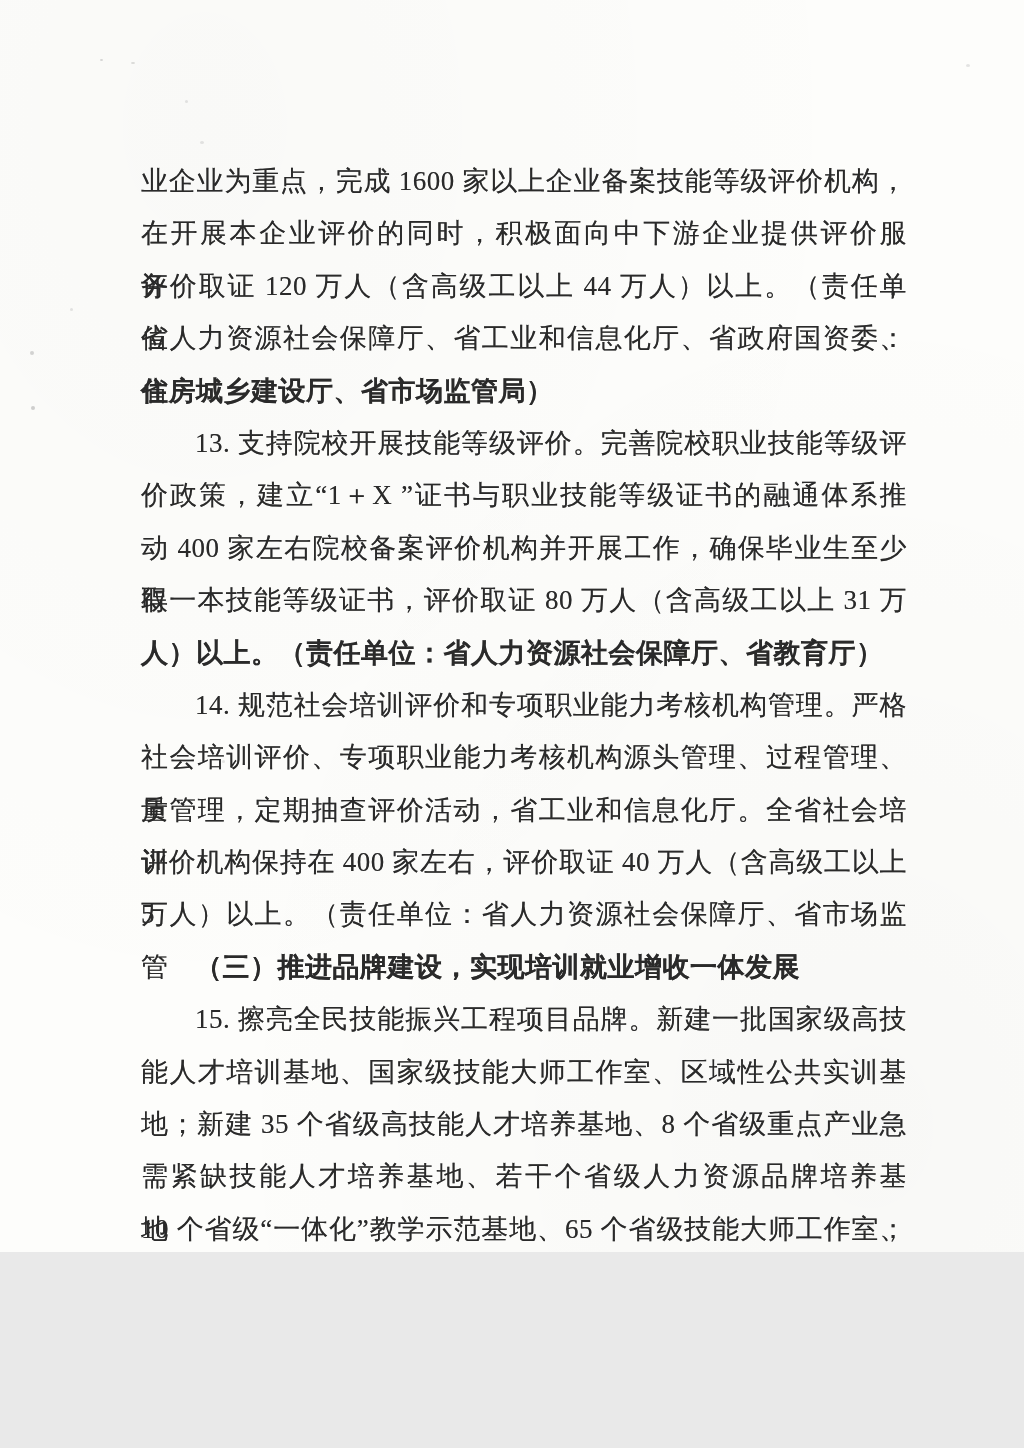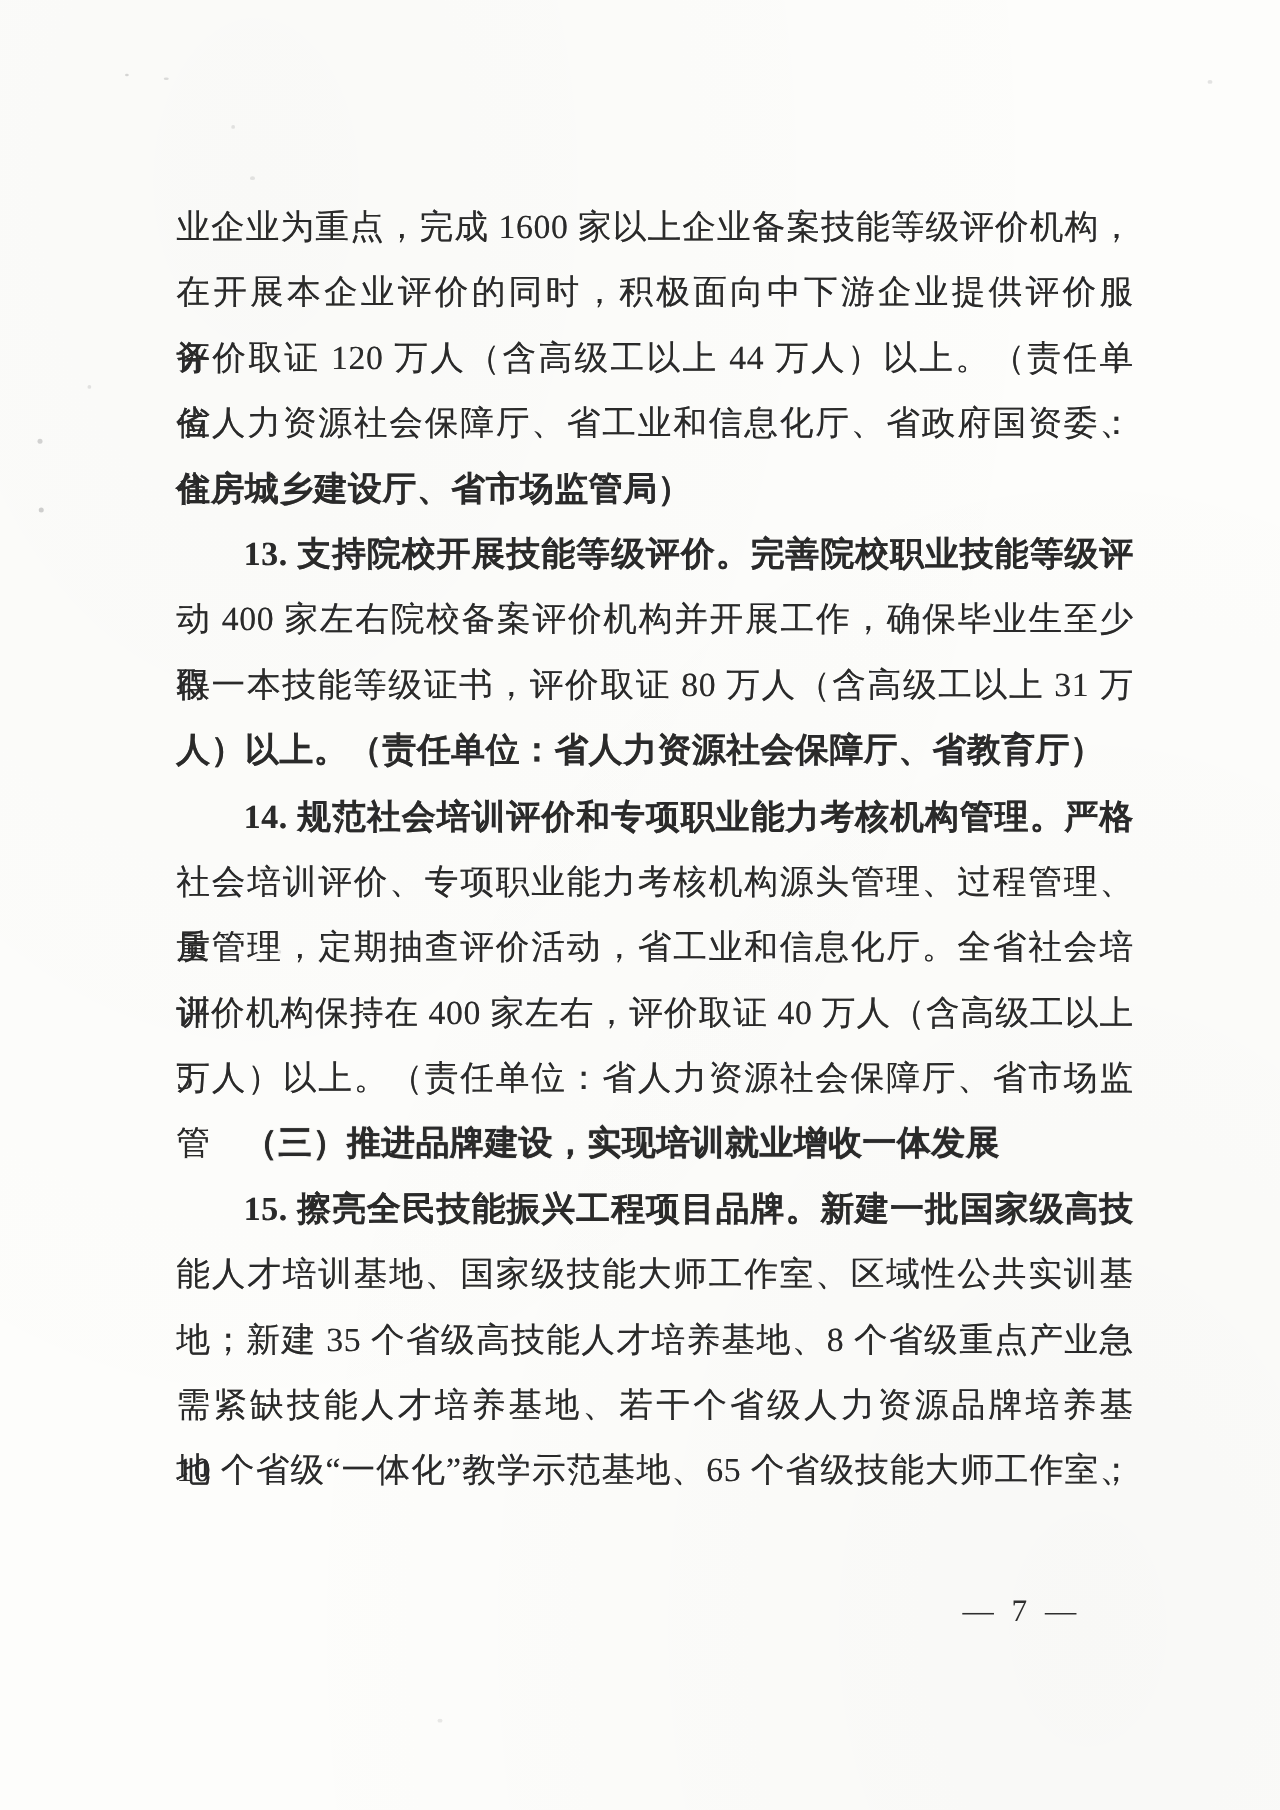--- a/index.html
+++ b/index.html
@@ -4,21 +4,21 @@
 <style>
   html, body {
     margin: 0;
     padding: 0;
     background: #e9e9e9;
     font-family: "Liberation Serif", "DejaVu Serif", serif;
   }
   .page {
     position: relative;
     width: 1024px;
-    height: 1448px;
+    height: 1252px;
     margin: 0 auto;
     background: #fdfdfb;
     overflow: hidden;
     color: #262626;
   }
   
   .page::before {
     content: "";
     position: absolute;
     inset: 0;
@@ -45,21 +45,20 @@
     color: #2a2a2a;
     text-shadow: 0 0 0.4px rgba(40,40,40,0.55);
   }
   .line.last {
     text-align: left;
     text-align-last: left;
     font-weight: bold;
   }
   .line.indent {
     text-indent: 54px;
-    font-weight: bold;
   }
   .line.bold {
     font-weight: 700;
     text-shadow: 0 0 0.6px rgba(20,20,20,0.8);
   }
   .page-number {
     position: absolute;
     left: 770px;
     top: 1276px;
     width: 110px;
@@ -92,20 +91,21 @@
   <div class="speck" style="left:350px;top:1375px;width:4px;height:3px;opacity:.25"></div>
   <div class="speck" style="left:222px;top:760px;width:3px;height:3px;opacity:.3"></div>
 
   <div class="text-block">
     <div class="line">业企业为重点，完成 1600 家以上企业备案技能等级评价机构，</div>
     <div class="line">在开展本企业评价的同时，积极面向中下游企业提供评价服务，</div>
     <div class="line">评价取证 120 万人（含高级工以上 44 万人）以上。（责任单位：</div>
     <div class="line">省人力资源社会保障厅、省工业和信息化厅、省政府国资委、省</div>
     <div class="line last">住房城乡建设厅、省市场监管局）</div>
     <div class="line indent">13. 支持院校开展技能等级评价。完善院校职业技能等级评</div>
+    <div class="line">价政策，建立“1＋X ”证书与职业技能等级证书的融通体系推</div>
     <div class="line">动 400 家左右院校备案评价机构并开展工作，确保毕业生至少取</div>
     <div class="line">得一本技能等级证书，评价取证 80 万人（含高级工以上 31 万</div>
     <div class="line last">人）以上。（责任单位：省人力资源社会保障厅、省教育厅）</div>
     <div class="line indent">14. 规范社会培训评价和专项职业能力考核机构管理。严格</div>
     <div class="line">社会培训评价、专项职业能力考核机构源头管理、过程管理、质</div>
     <div class="line">量管理，定期抽查评价活动，省工业和信息化厅。全省社会培训</div>
     <div class="line">评价机构保持在 400 家左右，评价取证 40 万人（含高级工以上 5</div>
     <div class="line">万人）以上。（责任单位：省人力资源社会保障厅、省市场监管</div>
     <div class="line indent bold last">（三）推进品牌建设，实现培训就业增收一体发展</div>
     <div class="line indent">15. 擦亮全民技能振兴工程项目品牌。新建一批国家级高技</div>

